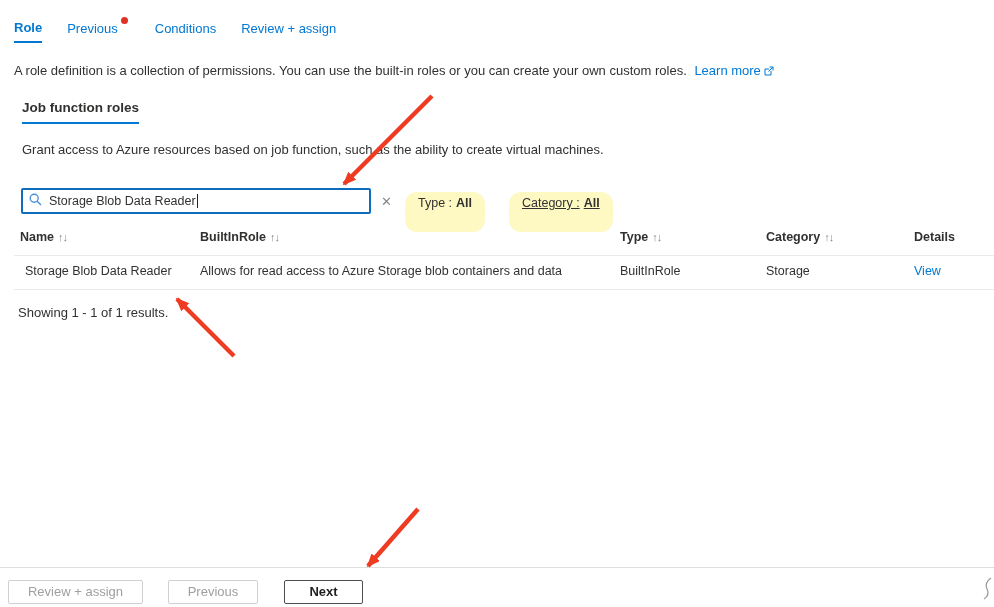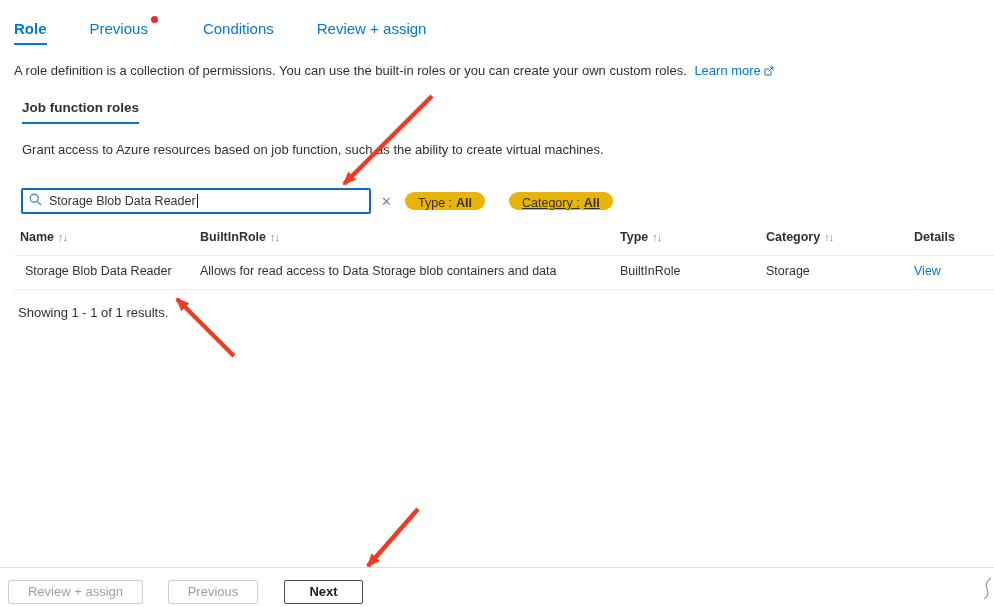--- a/index.html
+++ b/index.html
@@ -6,21 +6,21 @@
   html, body {
     width: 994px; height: 607px;
     background: #ffffff;
     font-family: "Liberation Sans", "DejaVu Sans", sans-serif;
     color: #323130;
     overflow: hidden;
   }
   #stage { position: relative; width: 994px; height: 607px; }
 
   
-  .tabs { position: absolute; left: 14px; top: 20px; display: flex; gap: 43px; font-size: 15px; }
+  .tabs { position: absolute; left: 14px; top: 20px; display: flex; gap: 25px; font-size: 13px; align-items: center; }
   .tab { color: var(--accent, #0078d4); padding-bottom: 6px; cursor: pointer; position: relative; white-space: nowrap; }
   .tab.active { font-weight: bold; border-bottom: 2px solid var(--accent, #0078d4); }
   .tab .dot {
     position: absolute; top: -4px; right: -10px;
     width: 7px; height: 7px; border-radius: 50%;
     background: var(--badge, #e03123);
   }
   .tab.has-dot { margin-right: 12px; }
 
   
@@ -39,22 +39,22 @@
   .search-box {
     position: absolute; left: 21px; top: 188px; width: 350px; height: 26px;
     border: 2px solid #0f6cbd; border-radius: 2px; background: #fff;
     display: flex; align-items: center; padding: 0 6px; font-size: 12.5px;
   }
   .search-box .mag { flex: 0 0 auto; margin-right: 7px; }
   .caret { display: inline-block; width: 1px; height: 14px; background: #222; margin-left: 1px; vertical-align: middle; }
   .clear-x { position: absolute; left: 381px; top: 194px; color: #8a8886; font-size: 13px; cursor: pointer; }
 
   .pill {
-    position: absolute; top: 192px; height: 18px; line-height: 23px;
-    background: #eab308; border-radius: 12px; padding: 0 13px;
+    position: absolute; top: 192px; height: 40px; line-height: 23px;
+    background: #fef9c3; border-radius: 12px; padding: 0 13px;
     font-size: 12.5px; cursor: pointer; white-space: nowrap;
   }
   .pill b { margin-left: 4px; }
   .pill.type { left: 405px; }
   .pill.category { left: 509px; text-decoration: underline; }
 
   
   .thead { position: absolute; top: 230px; left: 0; width: 994px; height: 18px; font-size: 12.5px; font-weight: bold; }
   .trow  { position: absolute; top: 264px; left: 0; width: 994px; height: 18px; font-size: 12.5px; cursor: pointer; }
   .col { position: absolute; white-space: nowrap; }
@@ -137,21 +137,21 @@
     <span class="col c-desc"><span>BuiltInRole</span><span class="sort">↑↓</span></span>
     <span class="col c-type"><span>Type</span><span class="sort">↑↓</span></span>
     <span class="col c-cat"><span>Category</span><span class="sort">↑↓</span></span>
     <span class="col c-det"><span>Details</span></span>
   </div>
 
   <div class="hline line-a"></div>
 
   <div class="trow">
     <span class="col c-name">Storage Blob Data Reader</span>
-    <span class="col c-desc">Allows for read access to Data Storage blob containers and data</span>
+    <span class="col c-desc">Allows for read access to Azure Storage blob containers and data</span>
     <span class="col c-type">BuiltInRole</span>
     <span class="col c-cat">Storage</span>
     <a href="#" class="col c-det view-link">View</a>
   </div>
 
   <div class="hline line-b"></div>
 
   <div class="results">Showing 1 - 1 of 1 results.</div>
 
   <div class="footer-line"></div>

